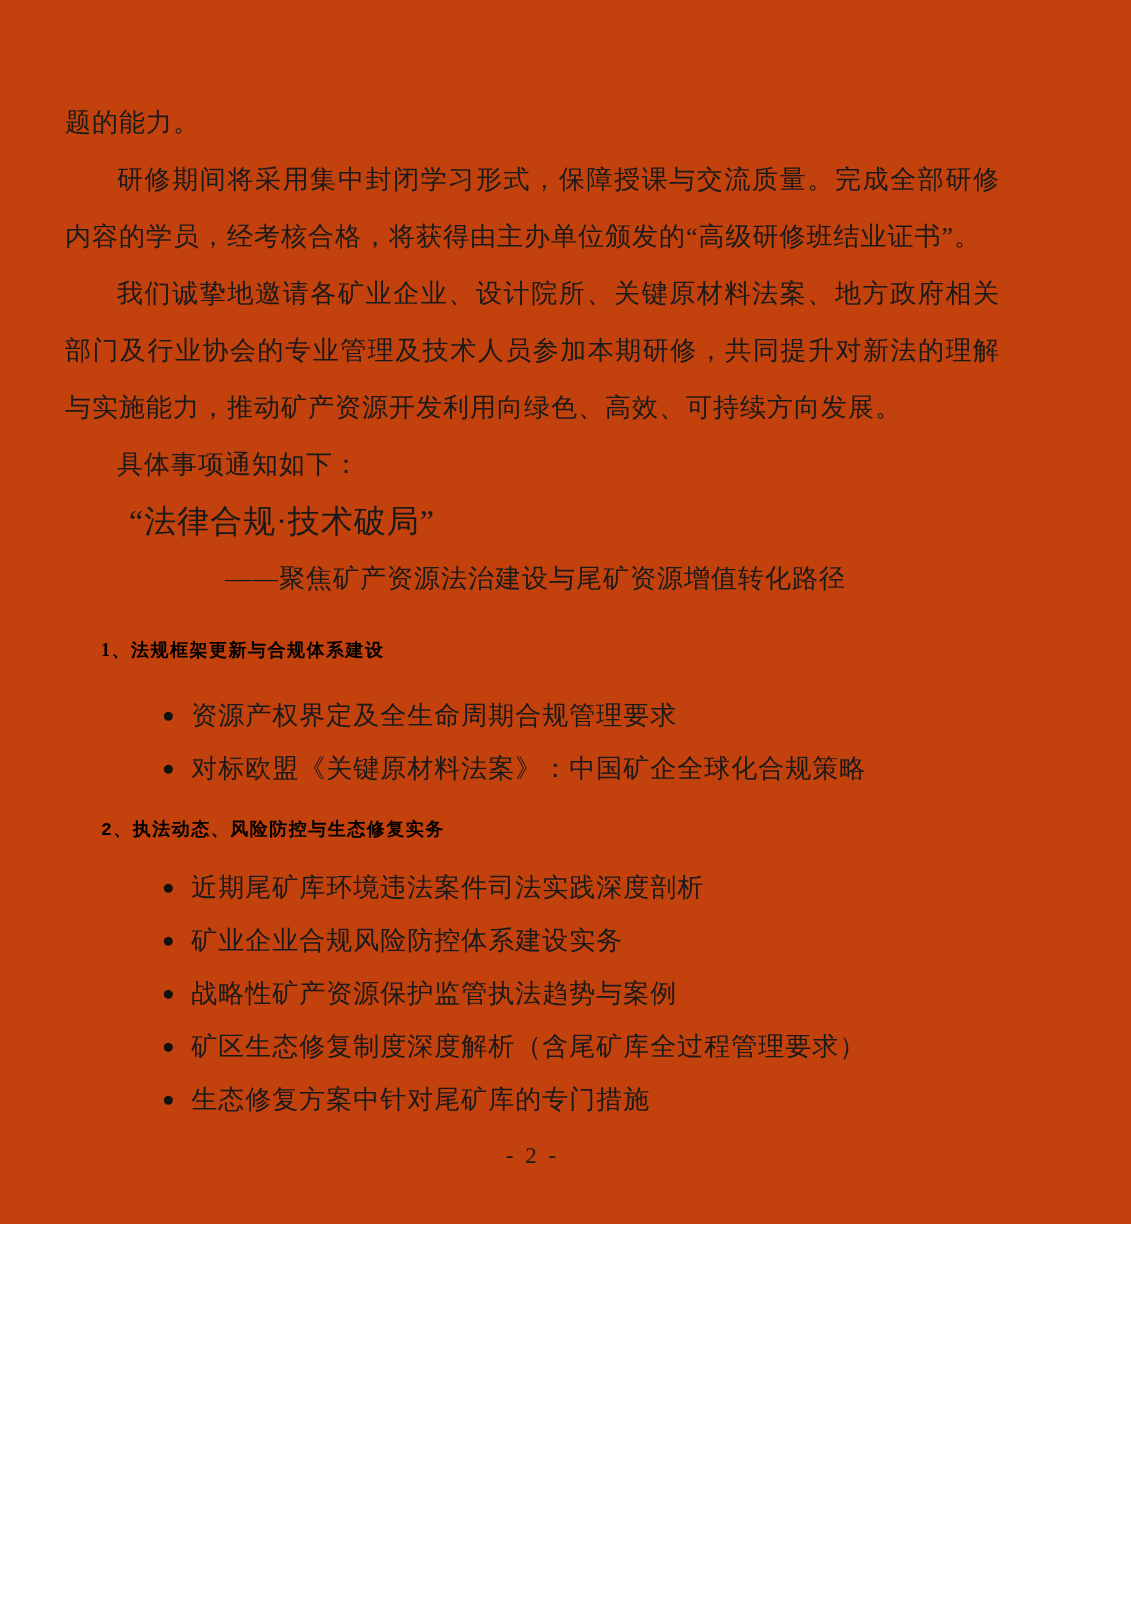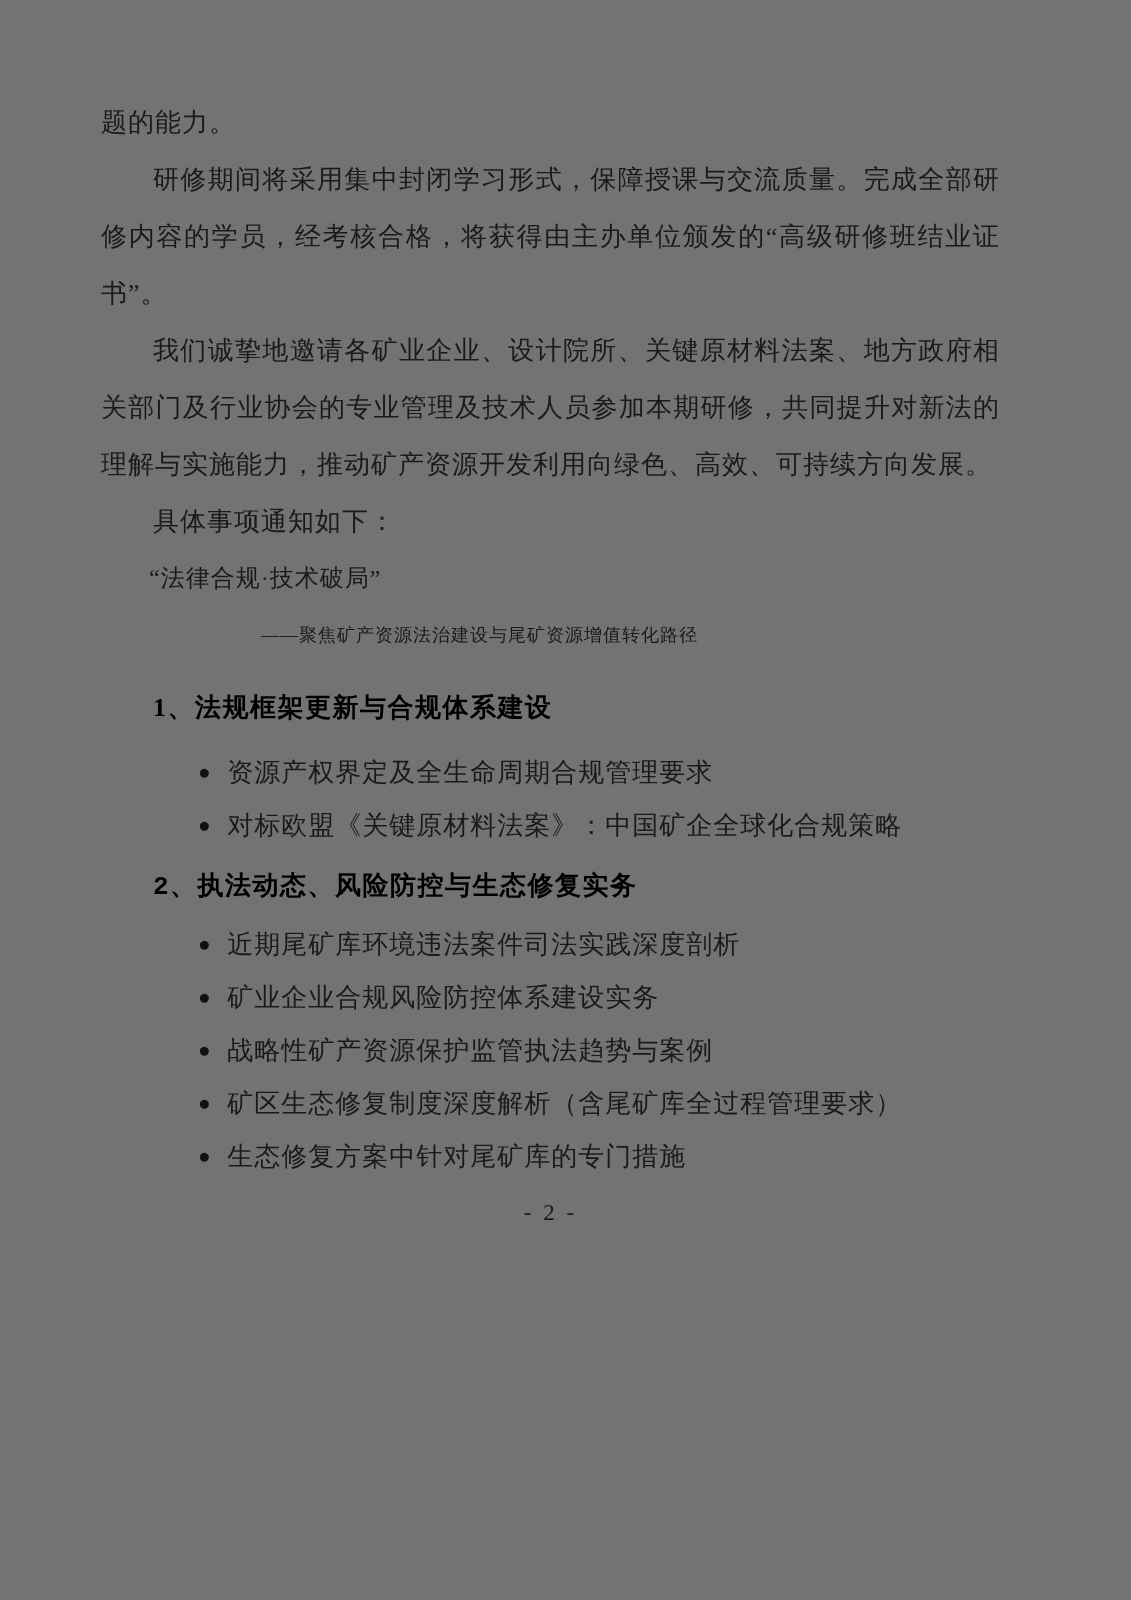--- a/index.html
+++ b/index.html
@@ -3,25 +3,25 @@
 <meta charset="utf-8">
 <style>
   html, body {
     margin: 0;
     padding: 0;
     background: #ffffff;
   }
   .page {
     position: relative;
     width: 1131px;
-    height: 1600px;
+    height: 1224px;
     margin: 0 auto;
-    background: #737373;
+    background: #c2410c;
     box-sizing: border-box;
-    padding: 94px 131px 0 101px;
+    padding: 94px 131px 0 65px;
     font-family: "Liberation Serif", "DejaVu Serif", serif;
     color: #1a1a1a;
     overflow: hidden;
   }
   p { margin: 0; }
   .body-par {
     font-size: 26px;
     line-height: 57px;
     letter-spacing: 1px;
     text-align: justify;
@@ -34,33 +34,33 @@
     font-weight: bold;
     color: #000000;
     line-height: 57px;
     letter-spacing: 1px;
     text-indent: 2em;
     margin: 0;
   }
   .h-major.first { margin-top: 26px; }
   .h-major.second { margin-top: 18px; }
   .theme-quote {
-    font-size: 24px;
+    font-size: 32px;
     line-height: 57px;
     letter-spacing: 1px;
     text-indent: 2em;
   }
   .theme-subtitle {
-    font-size: 18px;
+    font-size: 26px;
     line-height: 57px;
     letter-spacing: 1px;
     padding-left: 160px;
   }
   .h-sub {
-    font-size: 26px;
+    font-size: 18px;
     font-weight: bold;
     color: #000000;
     line-height: 57px;
     letter-spacing: 1.5px;
     text-indent: 2em;
     margin: 0;
   }
   .h-sub.first { margin-top: 15px; }
   .h-sub.second { margin-top: 6px; font-family: Liberation Mono, monospace; }
   ul.bullets {

